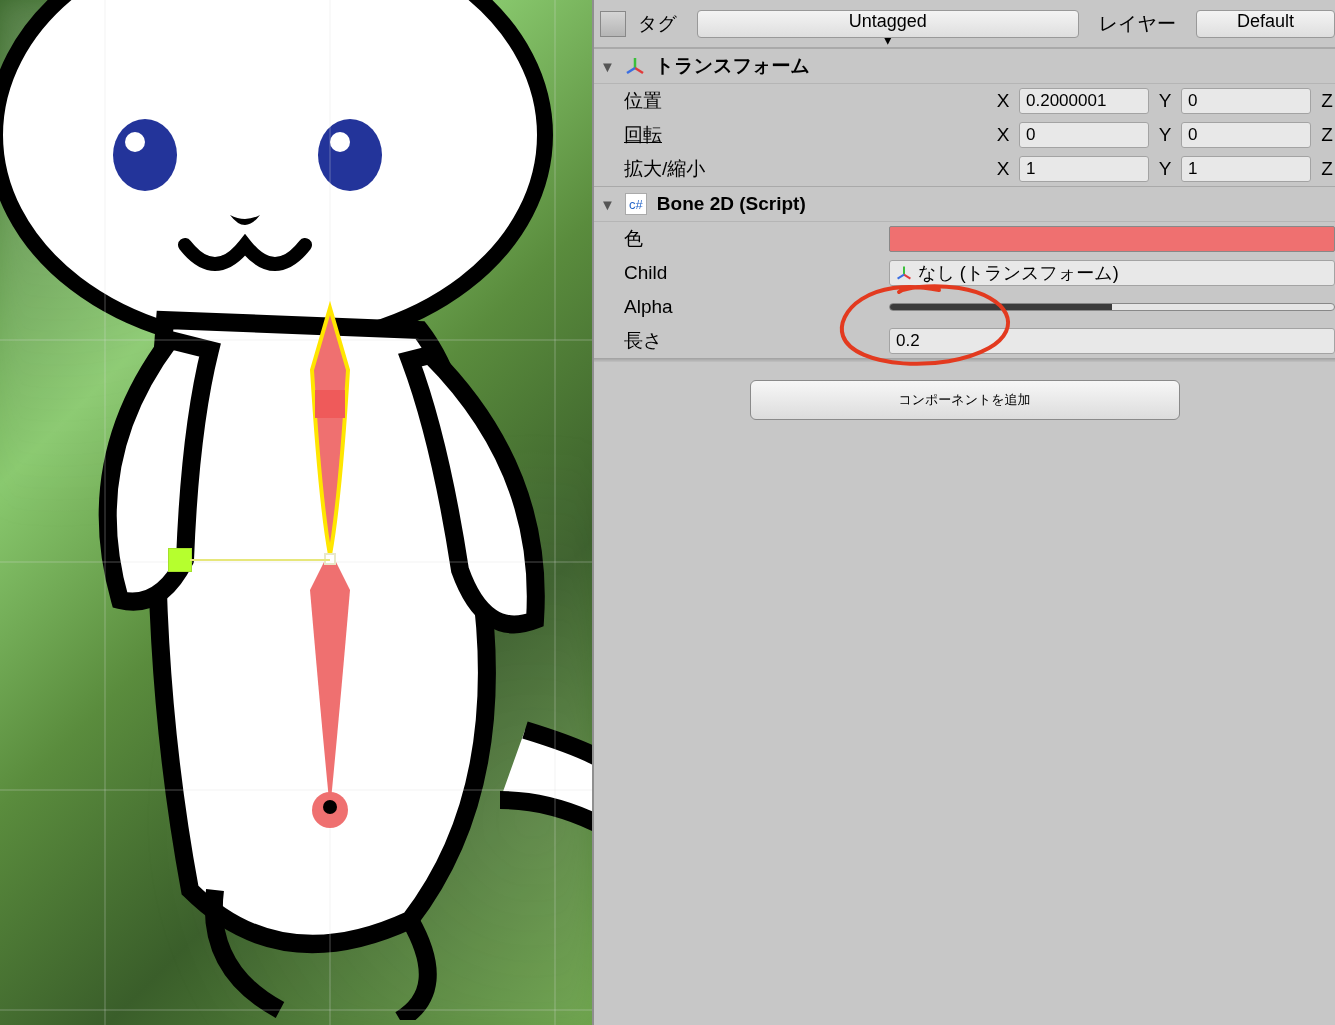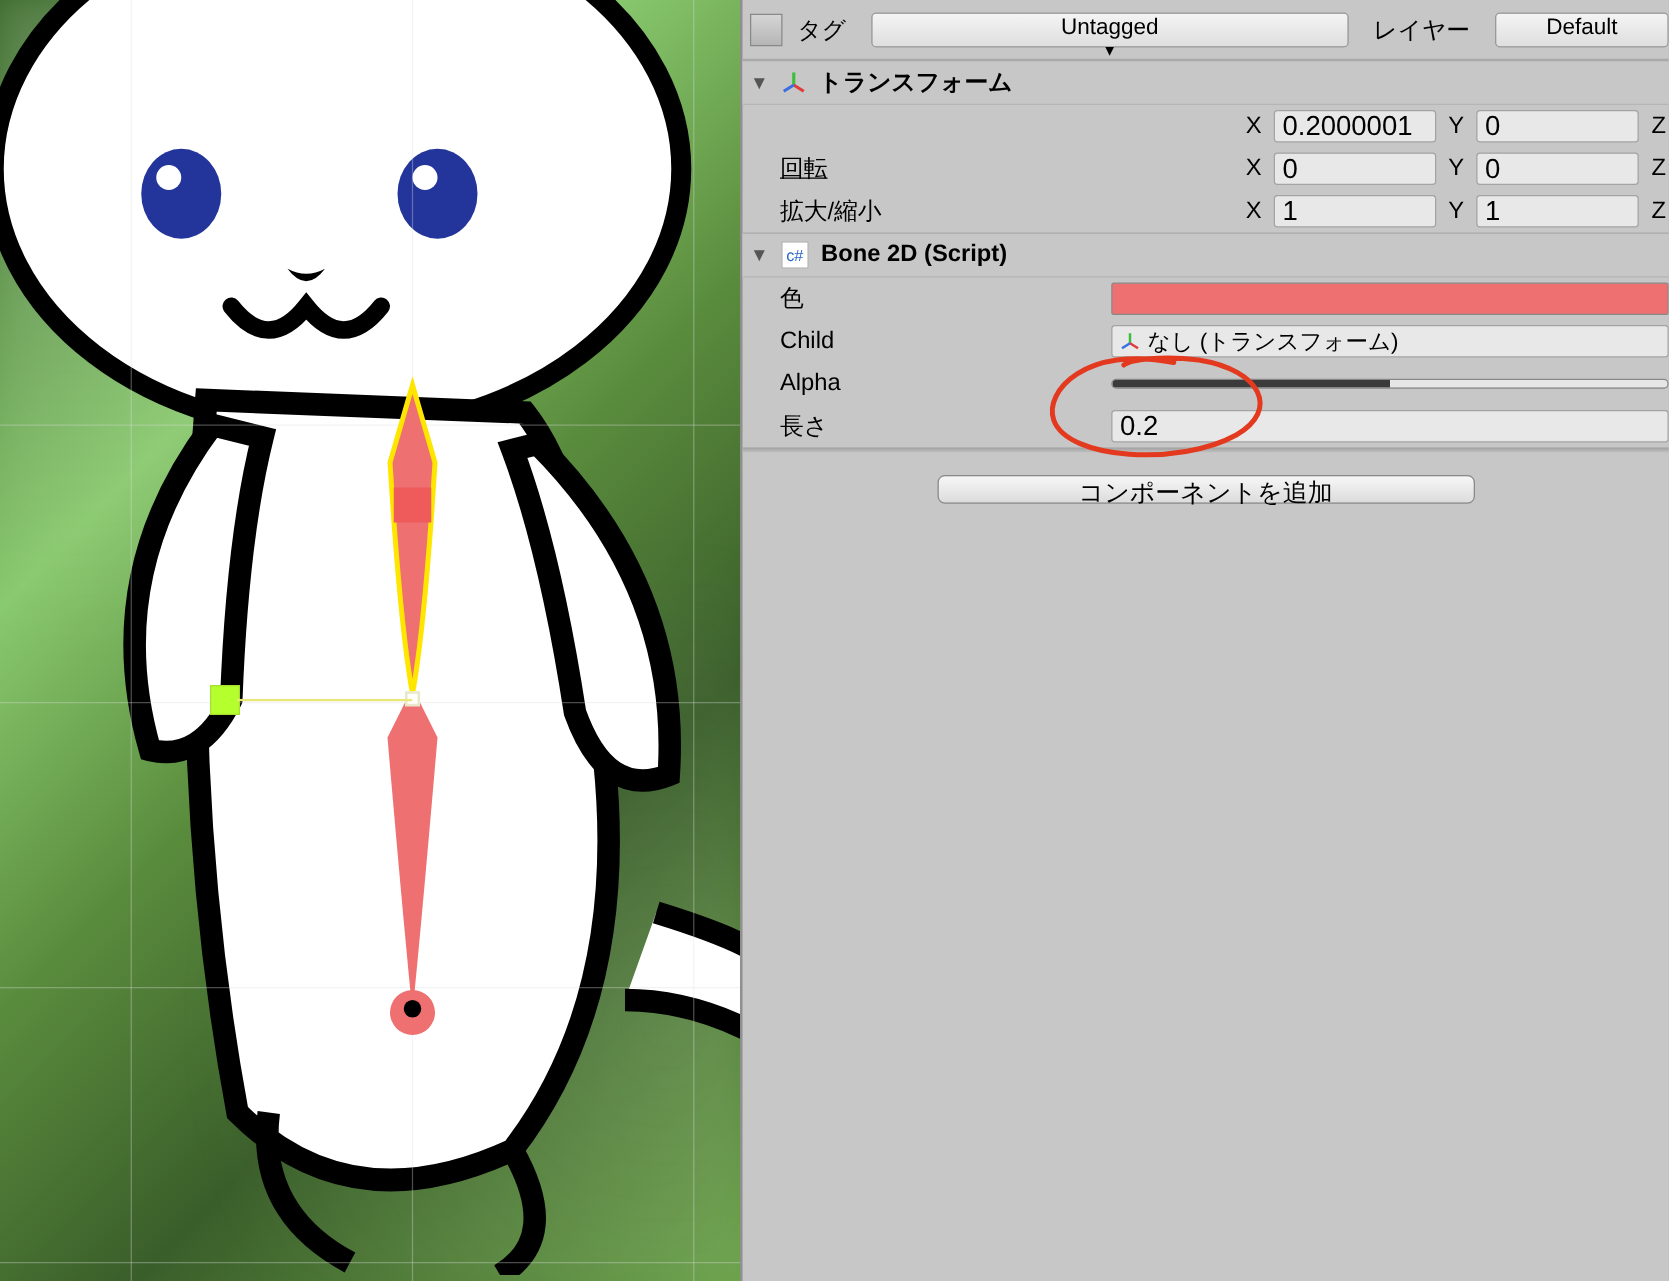--- a/index.html
+++ b/index.html
@@ -11,36 +11,36 @@
   .cat { position:absolute; left:-20px; top:-40px; width:630px; }
   .bone { position:absolute; pointer-events:none; }
   .bone path { fill:#ef7070; }
   .bone.selected path { stroke:#ffe600; stroke-width:4; fill:#ef7070; }
   .origin-dot{ position:absolute; width:14px; height:14px; background:#000; border-radius:50%; }
   .tip-box{ position:absolute; width:12px; height:12px; background:#fff; border:2px solid #e8e8c8;}
   .green-handle{position:absolute;width:24px;height:24px;background:#b6ff2e;border:1px solid #a5e02c;}
   .inspector { flex:1; height:1025px; background:#c7c7c7; border-left:2px solid #8f8f8f; font-size:19px; color:#000; }
   .row { display:flex; align-items:center; height:34px; padding:0 0; }
   .lbl { white-space:nowrap; }
-  .field { background:#e8e8e8; border:1px solid #a3a3a3; border-radius:3px; height:26px; padding:0 6px; font-size:22px; color:#000; }
+  .field { background:#e8e8e8; border:1px solid #a3a3a3; border-radius:3px; height:26px; padding:0 6px; font-size:17px; color:#000; }
   .drop { display:flex; align-items:center; justify-content:space-between; height:28px; background:linear-gradient(#f4f4f4,#dedede); border:1px solid #999; border-radius:4px; padding:0 8px; font-size:18px;flex-direction:column; }
   .drop .caret{font-size:14px;}
   .section-head{display:flex;align-items:center;gap:10px;height:36px;border-top:1px solid #a9a9a9;border-bottom:1px solid #b5b5b5;padding:0 6px;background:#c7c7c7;}
   .section-head .tri{font-size:15px;color:#555;}
   .section-head .title{font-weight:700;}
   .ico-cube{width:26px;height:26px;background:linear-gradient(#d5d5d5,#b5b5b5);border:1px solid #888;}
   .ico-axes{width:20px;height:20px;}
   .ico-cs{width:22px;height:22px;background:#fff;border:1px solid #aaa;color:#2666c9;font-size:13px;display:flex;align-items:center;justify-content:center;}
   .xyz{display:flex;align-items:center;gap:8px;margin-left:auto;}
   .xyz .axlbl{width:16px;text-align:center;}
   .xyz input{width:130px;}
   .color-swatch{height:26px;flex:1;background:#ef7070;border:1px solid #888;border-radius:2px;}
   .alpha-track{height:8px;flex:1;background:linear-gradient(to right,#3b3b3b 0%,#3b3b3b 50%,#e6e6e6 50%,#e6e6e6 100%);border-radius:4px;border:1px solid #888;}
   .obj-field{flex:1;display:flex;align-items:center;gap:6px;height:26px;background:#e8e8e8;border:1px solid #a3a3a3;border-radius:3px;padding:0 6px;font-size:18px;}
-  .add-btn{margin:18px auto 0;display:block;width:430px;height:23px;background:linear-gradient(#f7f7f7,#dcdcdc);border:1px solid #8a8a8a;border-radius:6px;font-size:20px;}
+  .add-btn{margin:18px auto 0;display:block;width:430px;height:40px;background:linear-gradient(#f7f7f7,#dcdcdc);border:1px solid #8a8a8a;border-radius:6px;font-size:13px;}
   .dark-sep{height:4px;background:linear-gradient(#a0a0a0,#c0c0c0);}
   .circle-annot{position:absolute;pointer-events:none;}
   .circle-annot path{stroke:#e33a1f;stroke-width:4;fill:none; stroke-linecap:round;}
   .prop-indent{padding-left:30px;}
 </style>
 </head>
 <body>
 
 <div class="scene">
 
@@ -118,20 +118,21 @@
     <span class="tri">▼</span>
     <svg class="ico-axes" viewBox="0 0 20 20">
       <line x1="10" y1="12" x2="10" y2="2" stroke="#3bbf3b" stroke-width="2.5"></line>
       <line x1="10" y1="12" x2="18" y2="17" stroke="#e23b3b" stroke-width="2.5"></line>
       <line x1="10" y1="12" x2="2" y2="17" stroke="#3b6ee2" stroke-width="2.5"></line>
     </svg>
     <span class="title">トランスフォーム</span>
   </div>
 
   <div class="row prop-indent">
+    <span class="lbl" style="width:250px;">位置</span>
     <div class="xyz">
       <span class="axlbl">X</span>
       <input class="field" value="0.2000001" style="">
       <span class="axlbl">Y</span>
       <input class="field" value="0" style="">
       <span class="axlbl">Z</span>
     </div>
   </div>
   <div class="row prop-indent">
     <span class="lbl" style="width:250px;text-decoration:underline;">回転</span>

